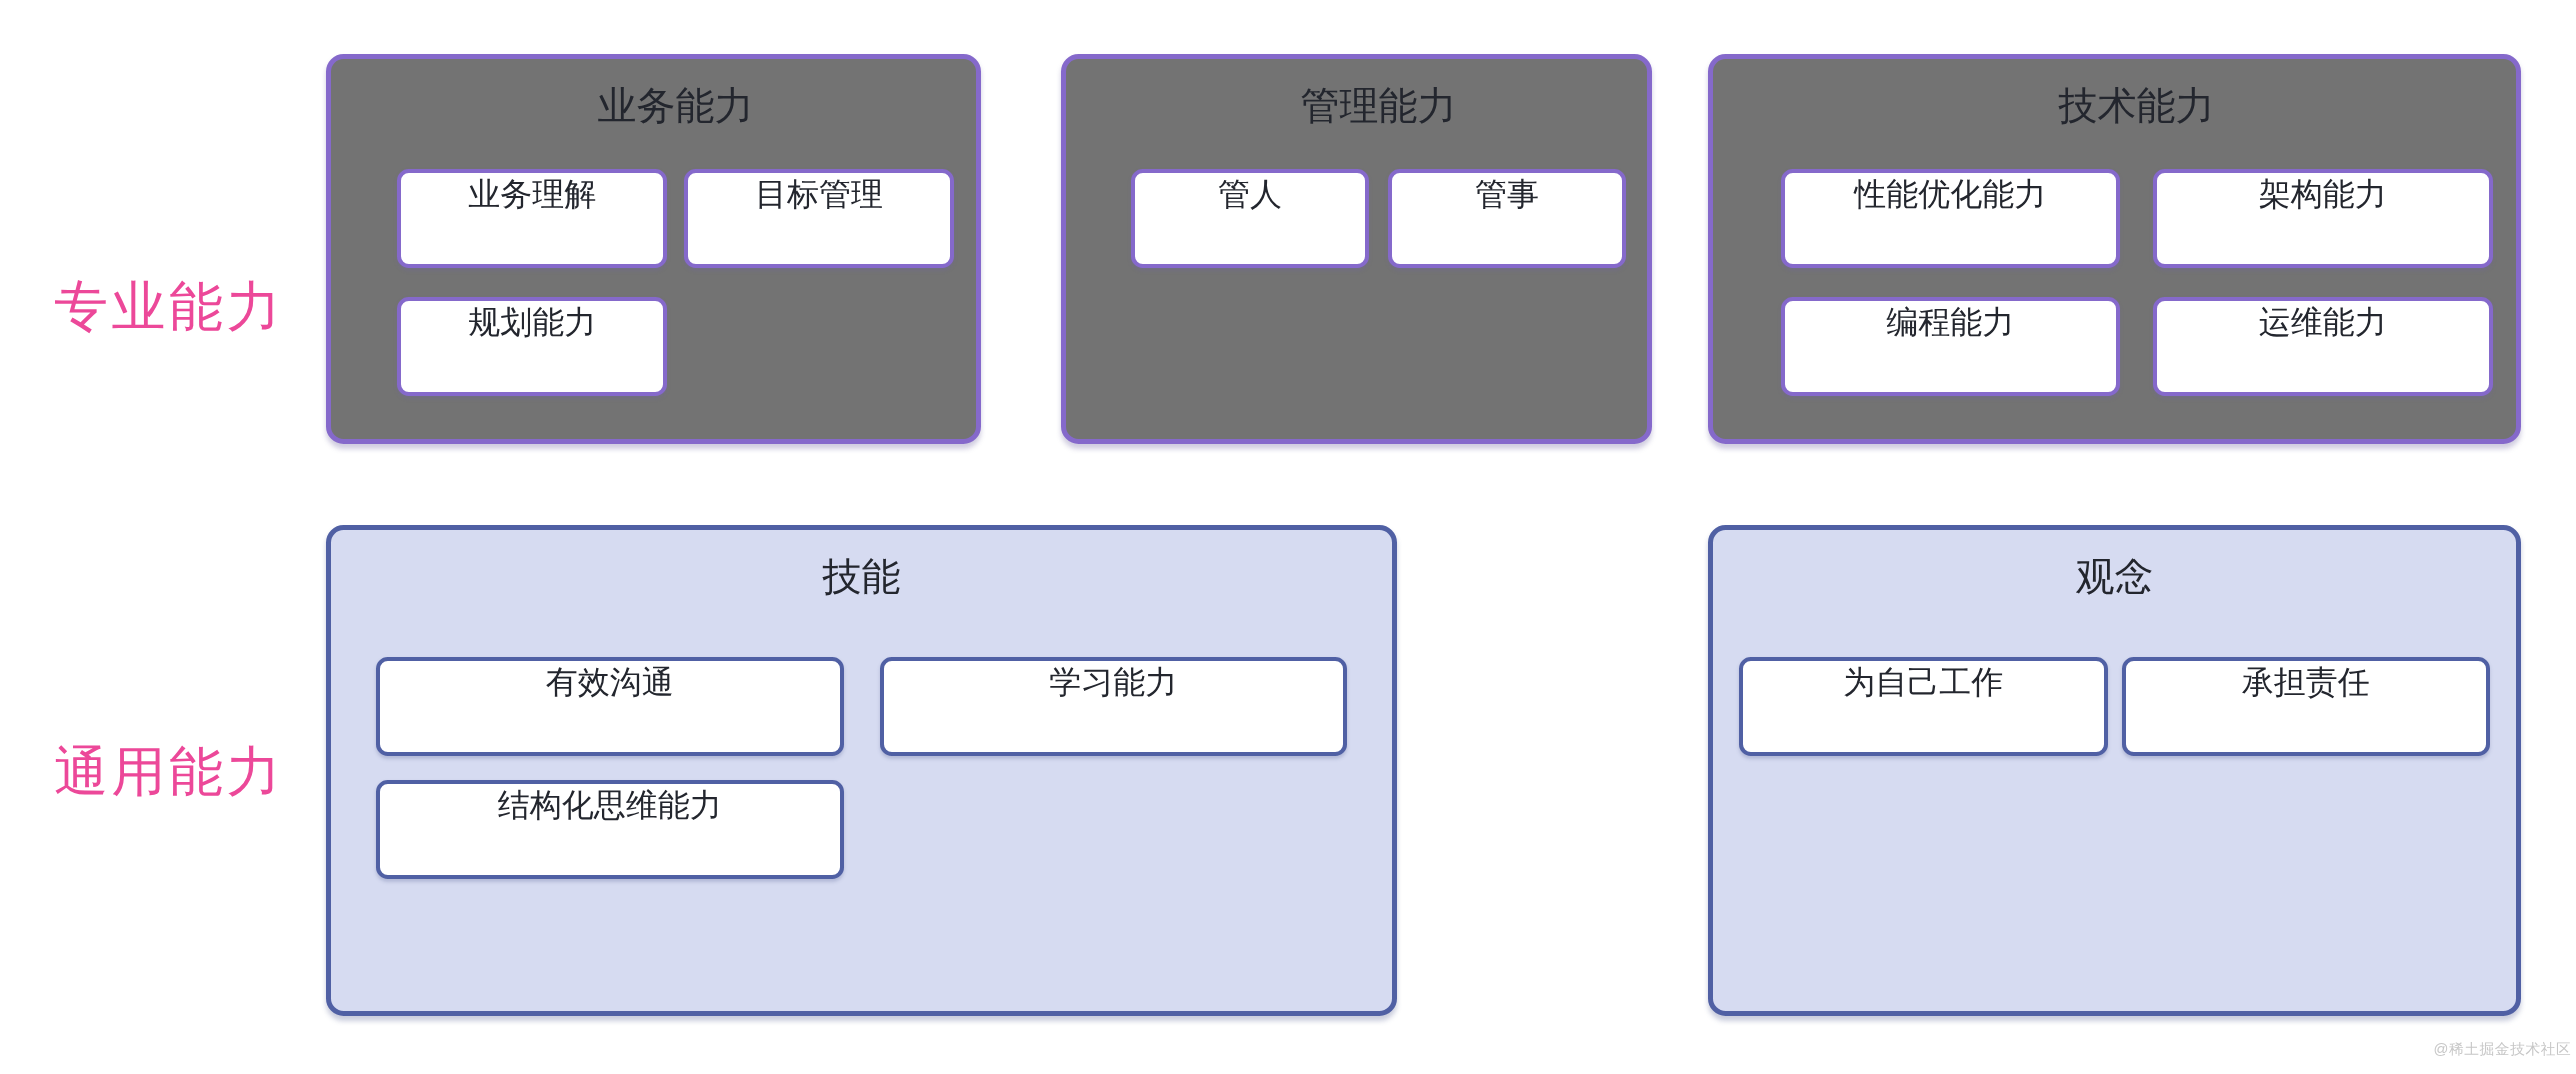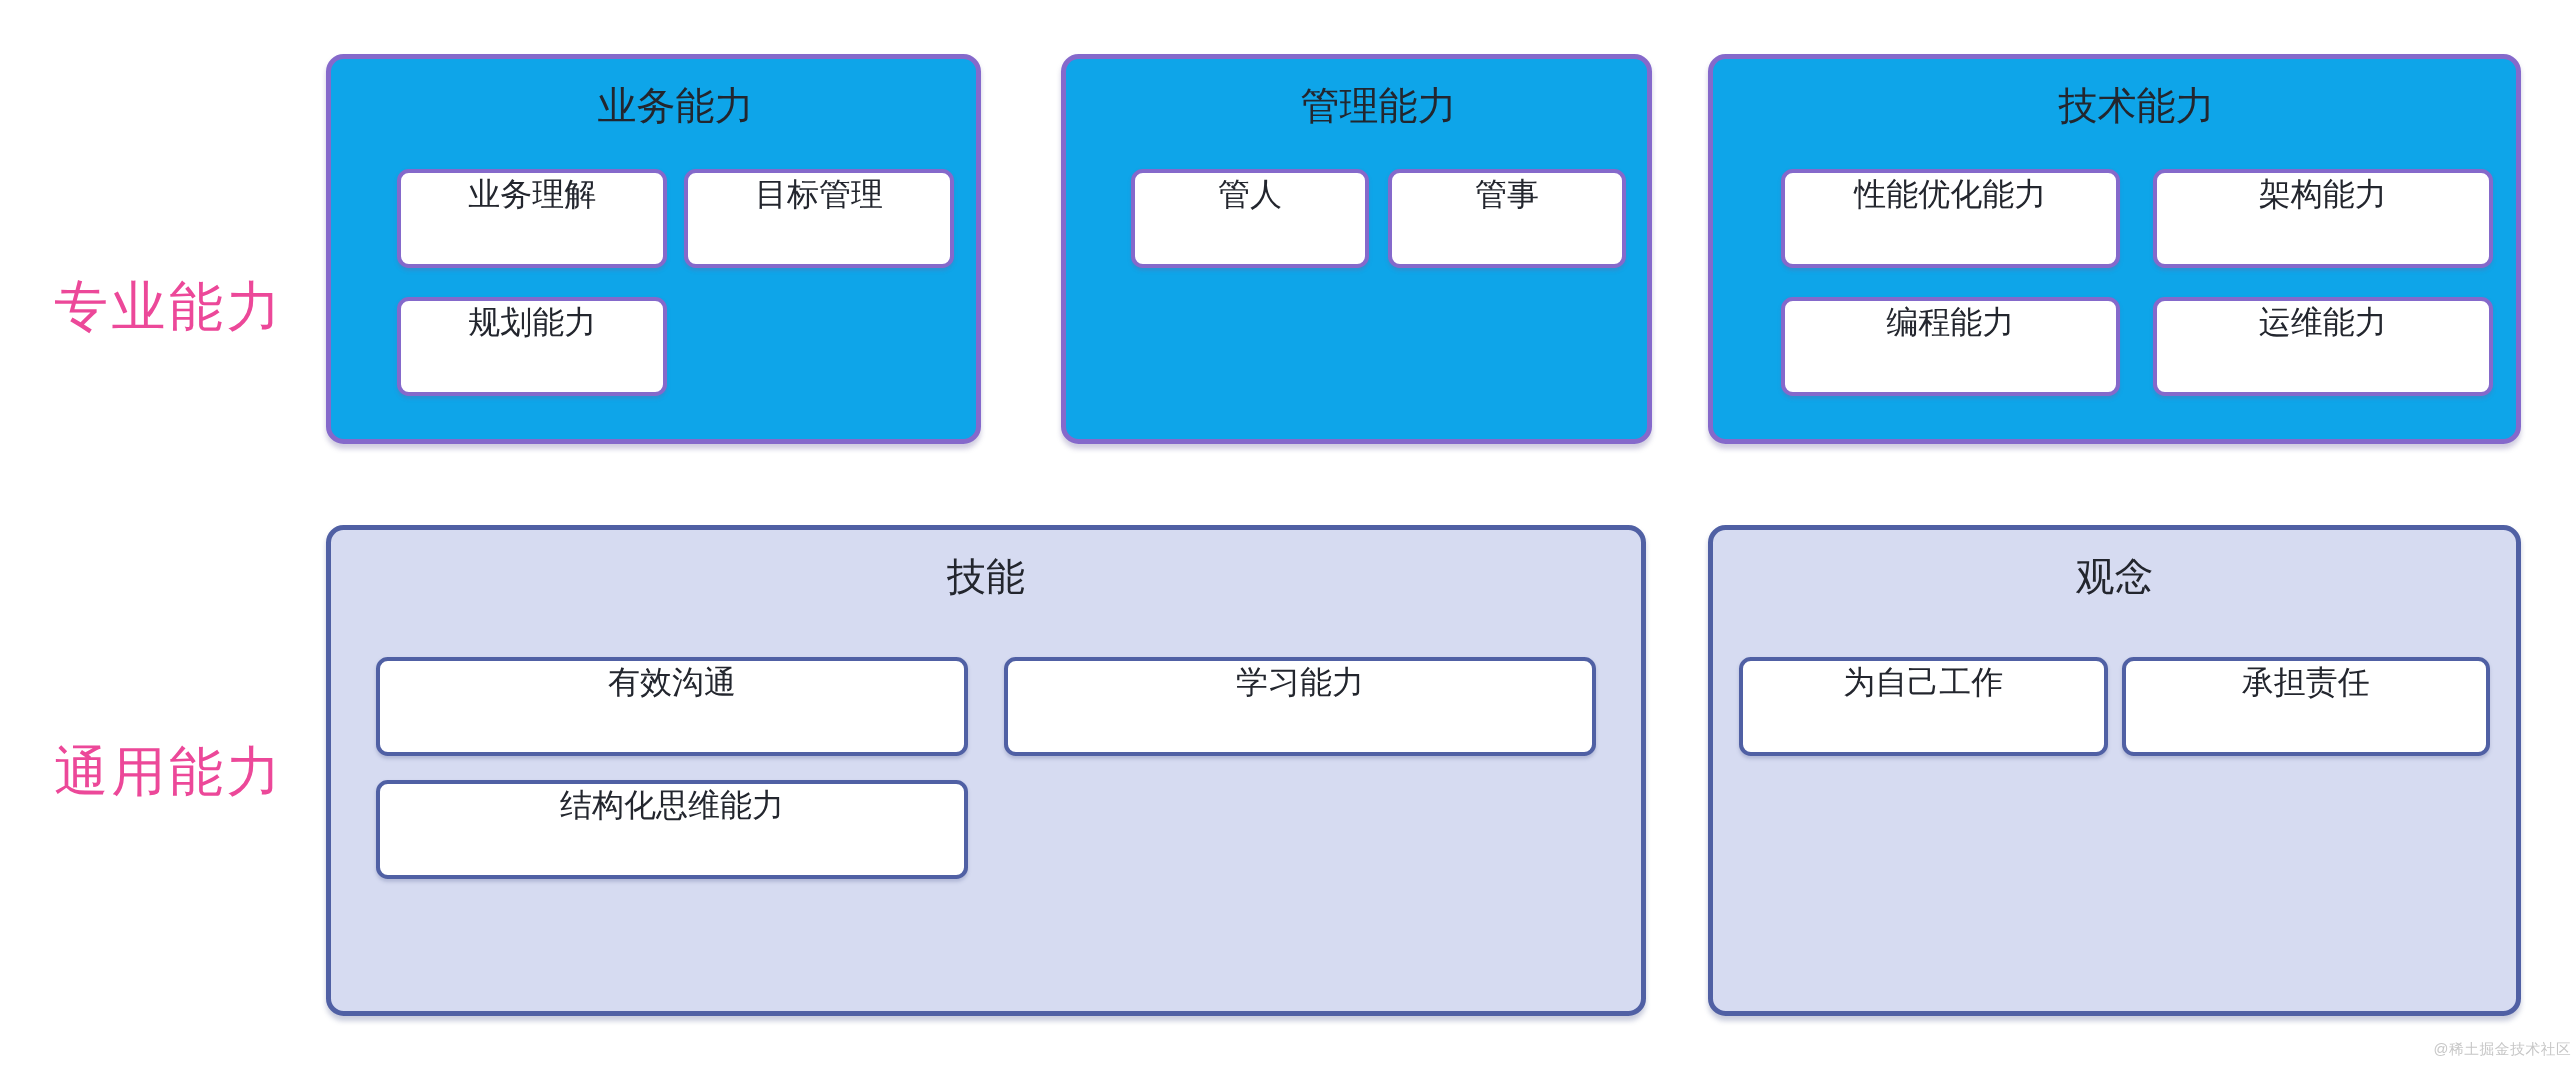--- a/index.html
+++ b/index.html
@@ -22,21 +22,21 @@
   #label-general{left:54px;top:736px;}
 
   .group{
     position:absolute;
     box-sizing:border-box;
     border-radius:17.6px;
     display:flex;
     flex-direction:column;
   }
   .group.purple{
-    background:#0ea5e9;
+    background:#737373;
     border:5.3px solid #8569cb;
     box-shadow:0 4.1px 5.3px rgba(110,100,160,0.32);
     padding-left:44px;
   }
   .group.blue{
     background:#d6dbf1;
     border:5.3px solid #5060a4;
     box-shadow:0 4.1px 5.3px rgba(90,100,150,0.32);
   }
   .group h2{
@@ -73,21 +73,21 @@
 
   #g-business{left:326px;top:54px;width:655px;height:390px;}
   #g-business .items{grid-template-columns:1fr 1fr;gap:29px 16.5px;padding:0 22px;margin-top:41px;}
 
   #g-management{left:1061px;top:54px;width:591px;height:390px;}
   #g-management .items{grid-template-columns:1fr 1fr;gap:19px;padding:0 21px;margin-top:41px;}
 
   #g-technical{left:1708px;top:54px;width:813px;height:390px;}
   #g-technical .items{grid-template-columns:1fr 1fr;gap:29px 33px;padding:0 23.5px;margin-top:41px;}
 
-  #g-skills{left:326px;top:525px;width:1320px;height:491px;}
+  #g-skills{left:326px;top:525px;width:1071px;height:491px;}
   #g-skills .items{grid-template-columns:1fr 1fr;gap:24px 36px;padding:0 45px;margin-top:58px;}
 
   #g-mindset{left:1708px;top:525px;width:813px;height:491px;}
   #g-mindset .items{grid-template-columns:1fr 1fr;gap:24px 14px;padding:0 26px;margin-top:58px;}
 
   .watermark{
     position:absolute;
     right:4.7px;
     bottom:15px;
     font-size:14.7px;

